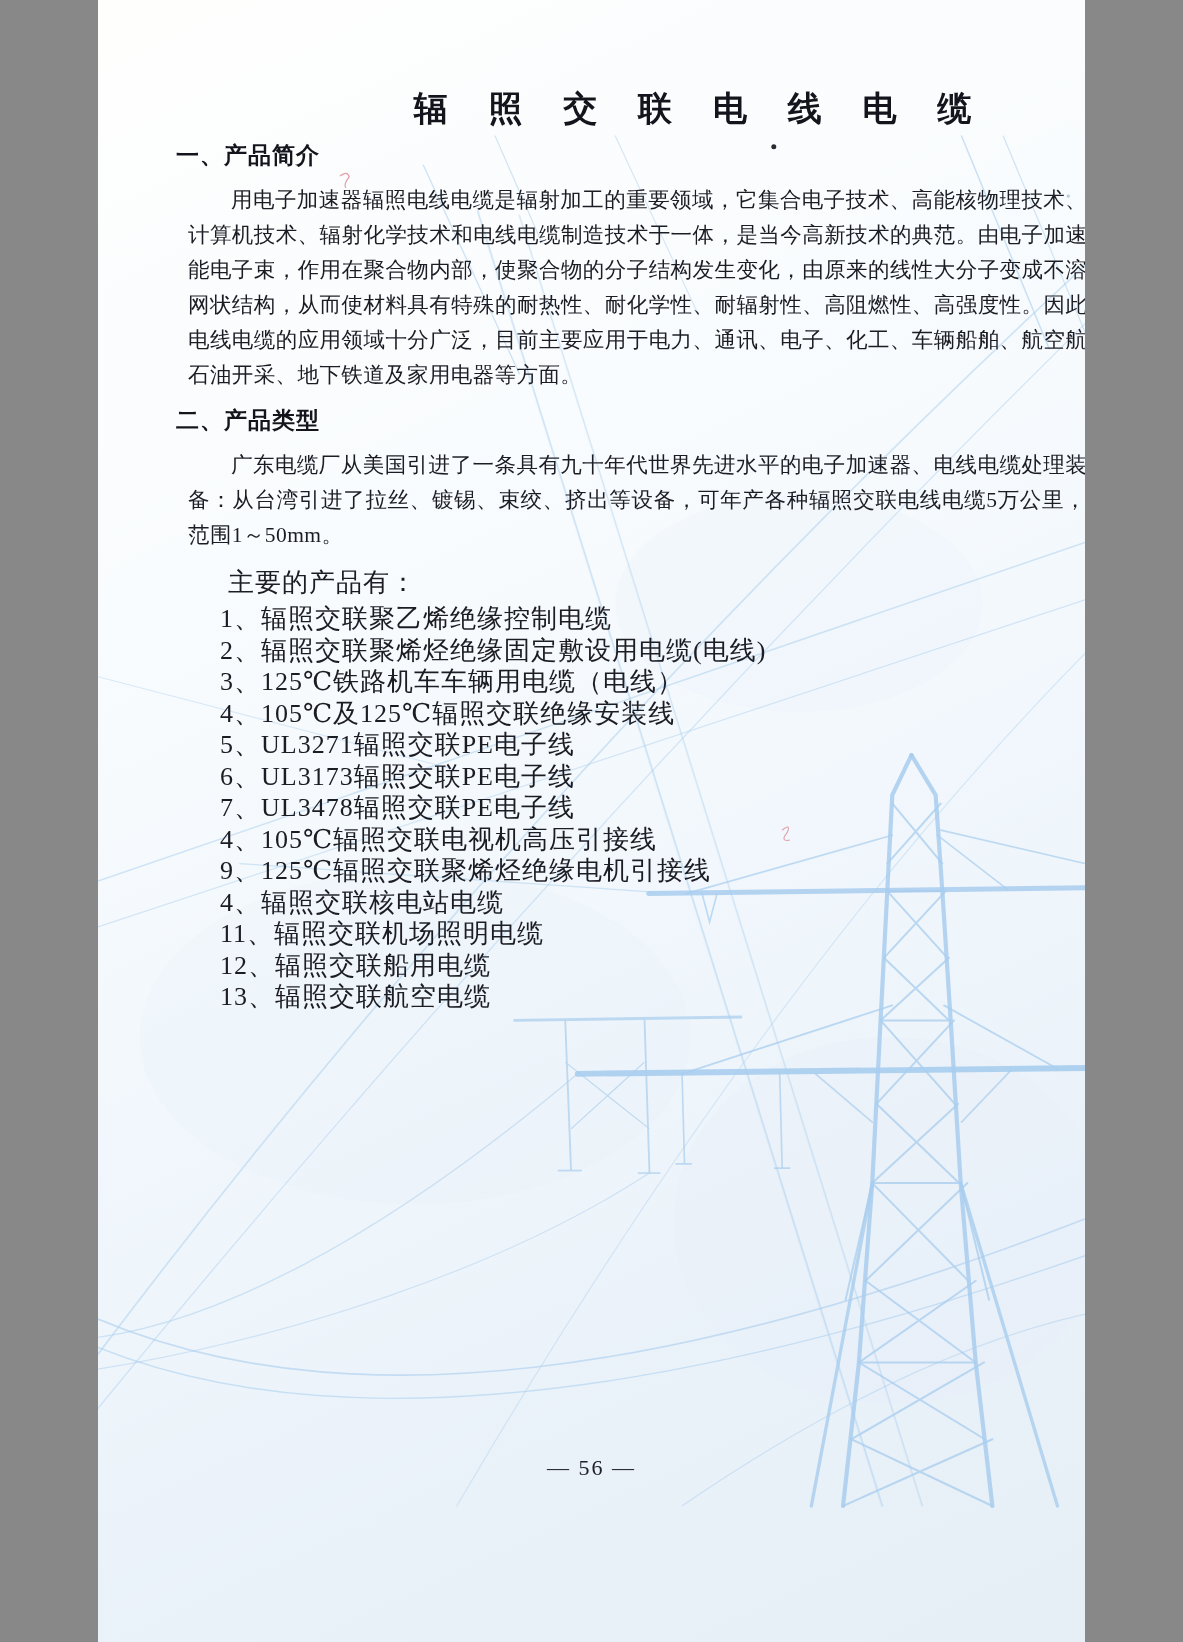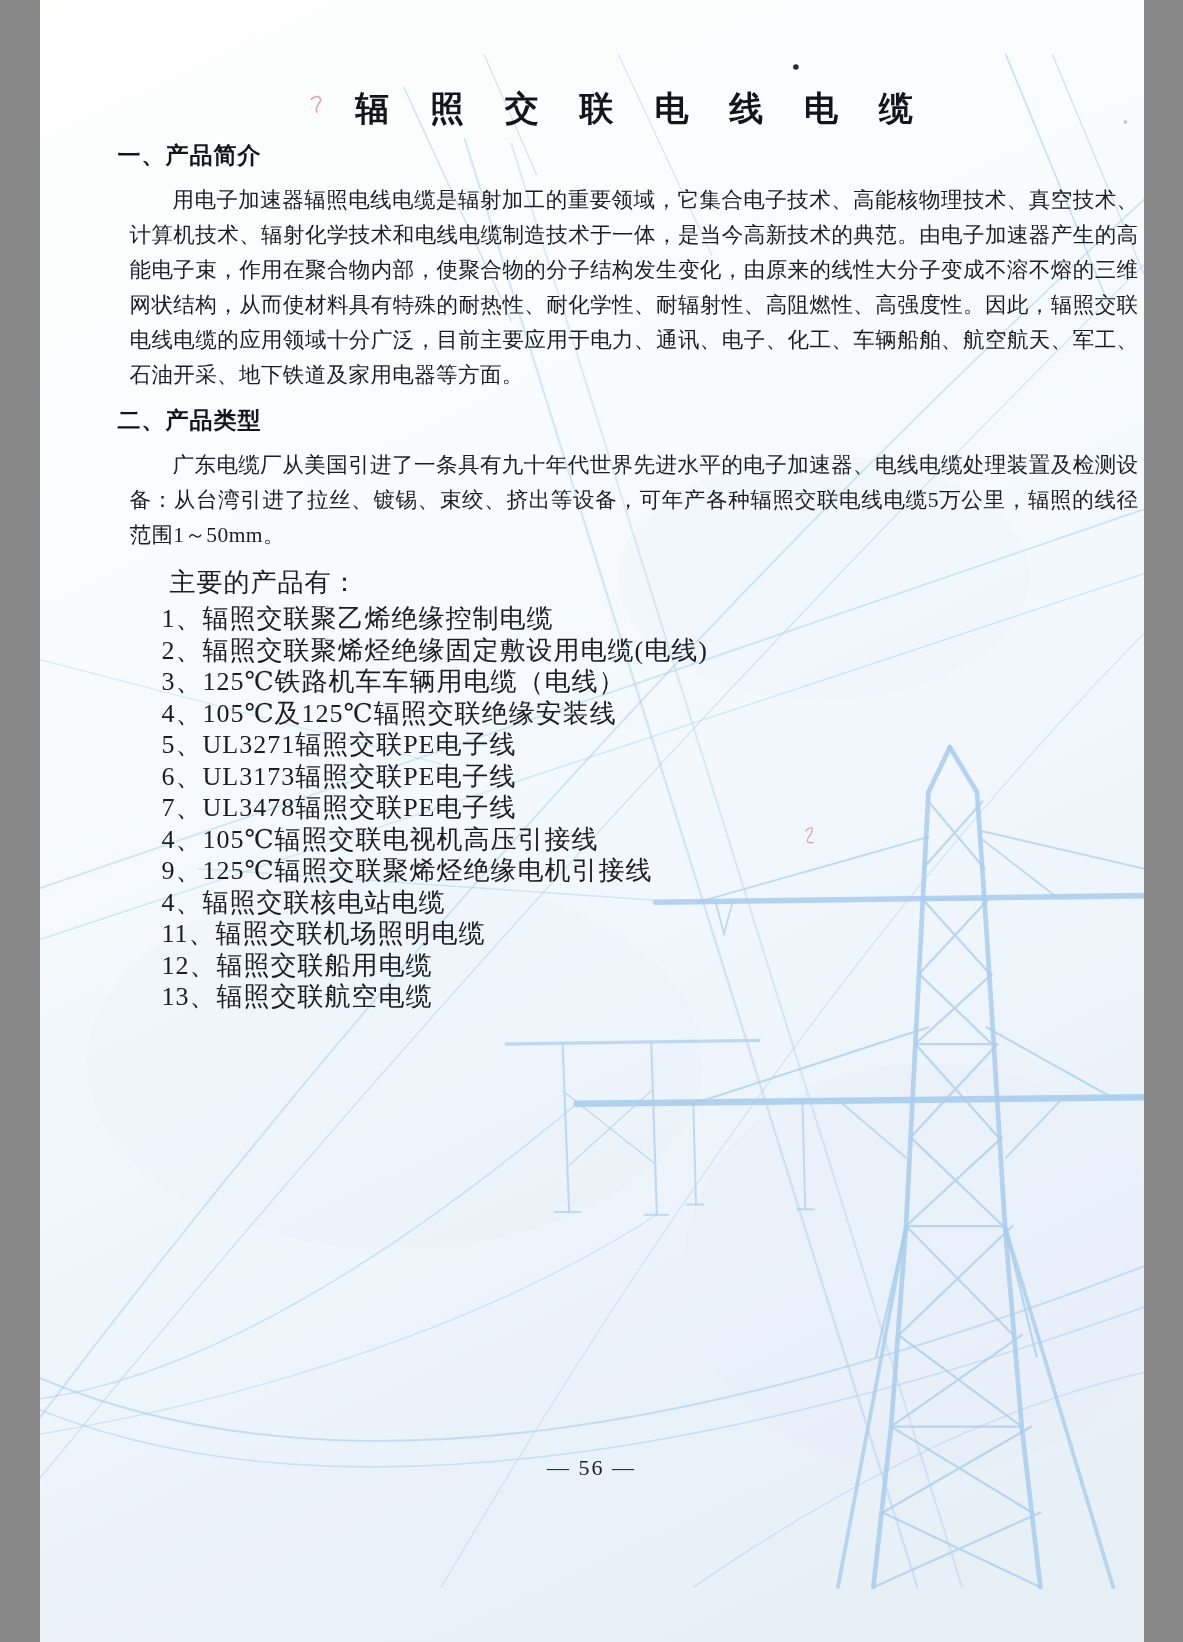--- a/index.html
+++ b/index.html
@@ -1,18 +1,18 @@
 <!DOCTYPE html>
 <html><head>
 <meta charset="utf-8">
 <style>
   html,body{margin:0;padding:0;background:#888;}
   .page{
     position:relative;
-    width:1104px;height:1642px;
+    width:987px;height:1642px;
     margin:0 auto;
     background:linear-gradient(155deg,#fefefd 0%,#f9fcfe 30%,#f1f7fc 55%,#e9f1f9 80%,#e6eef6 100%);
     overflow:hidden;
     font-family:"Liberation Serif","DejaVu Serif",serif;
     color:#1c1c24;
   }
   .bg{position:absolute;left:0;top:0;width:100%;height:100%;}
   .content{
     position:absolute;left:78px;top:0;width:1033px;
   }

